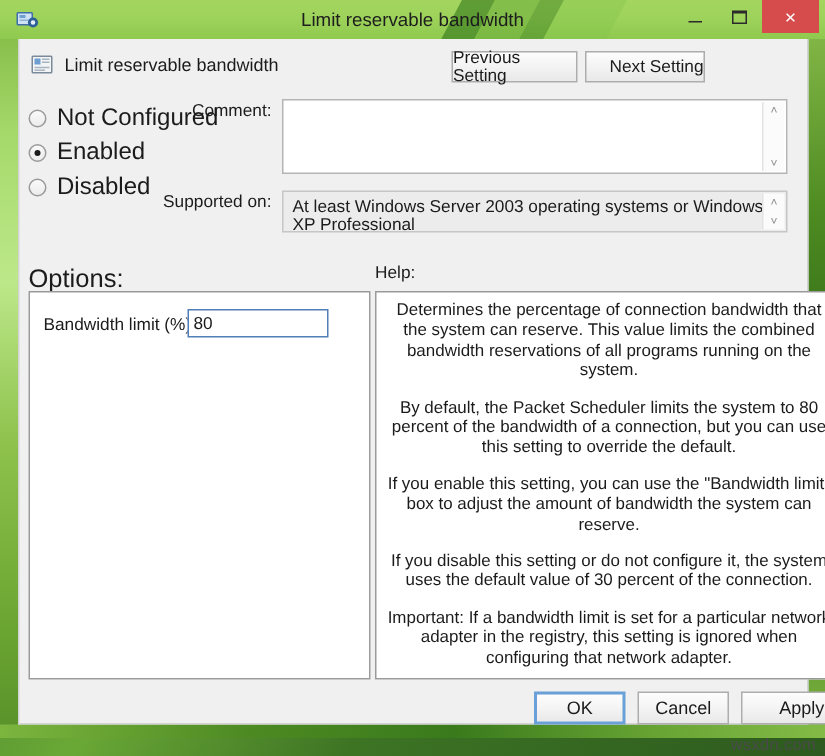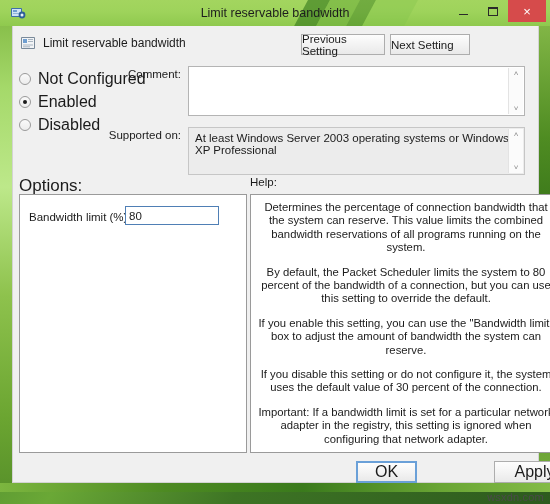--- a/index.html
+++ b/index.html
@@ -87,21 +87,21 @@
   }
   #setting-head-label {
     position: absolute; left: 30px; top: 10px;
     font-size: 12px; color: #1b1b1b;
   }
   .hdr-btn {
     position: absolute; top: 8px; height: 21px;
     background: linear-gradient(to bottom, #fdfdfd 0%, #f3f3f3 50%, #e9e9e9 100%);
     border: 1px solid #adadad;
     font-size: 11.5px; color: #1b1b1b;
-    display: flex; align-items: center; justify-content: flex-start;
+    display: flex; align-items: center; justify-content: flex-end;
     cursor: default;
   }
   #btn-prev-setting { left: 288px; width: 84px; }
   #btn-next-setting { left: 377px; width: 80px; }
 
   
   .radio-row {
     position: absolute; left: 6px;
     display: flex; align-items: center;
     font-size: 16px; color: #1b1b1b;
@@ -133,21 +133,21 @@
 
   .txtbox {
     position: absolute;
     background: #fff;
     border: 1px solid #b4b4b4;
     font-size: 11.5px; color: #1b1b1b;
     padding: 4px 6px;
     overflow: hidden;
   }
   #comment-box  { left: 175px; top: 40px; width: 337px; height: 50px; }
-  #supported-box{ left: 175px; top: 101px; width: 337px; height: 48px; background: #ececec; border-color: #c6c6c6; }
+  #supported-box{ left: 175px; top: 101px; width: 337px; height: 28px; background: #ececec; border-color: #c6c6c6; }
 
   .vscroll {
     position: absolute; right: 1px; top: 1px; bottom: 1px; width: 15px;
     background: #fbfbfb;
     border-left: 1px solid #e3e3e3;
     display: flex; flex-direction: column; justify-content: space-between;
     align-items: center;
     padding: 1px 0;
   }
   .vscroll .arr { font-size: 8px; color: #8a8a8a; line-height: 9px; }
@@ -197,21 +197,21 @@
     font-size: 11.3px; line-height: 13.4px; color: #1b1b1b;
   }
   #help-text p { margin: 0 0 11px 0; }
   #help-text p:last-child { margin-bottom: 0; }
 
   
   .foot-btn {
     position: absolute; top: 435px; height: 22px; width: 61px;
     background: linear-gradient(to bottom, #fdfdfd 0%, #f4f4f4 50%, #e9e9e9 100%);
     border: 1px solid #adadad;
-    font-size: 16px; color: #1b1b1b;
+    font-size: 12px; color: #1b1b1b;
     display: flex; align-items: center; justify-content: center;
     cursor: default;
   }
   #btn-ok     { left: 343px; border: 2px solid #6aa0d8; }
   #btn-cancel { left: 412px; }
   #btn-apply  { left: 481px; width: 81px; }
 
   #watermark {
     position: absolute; right: 6px; bottom: 1px;
     font-size: 11px; color: #4a4a4a;
@@ -330,20 +330,23 @@
       </div>
       <div class="vscroll">
         <span class="arr">˄</span>
         <span class="arr">˅</span>
       </div>
     </div>
 
     <div class="foot-btn" id="btn-ok">
       <span>OK</span>
     </div>
+    <div class="foot-btn" id="btn-cancel">
+      <span>Cancel</span>
+    </div>
     <div class="foot-btn" id="btn-apply">
       <span>Apply</span>
     </div>
 
   </div>
 </div>
 
 <div id="watermark">wsxdn.com</div>
 
 </body></html>

